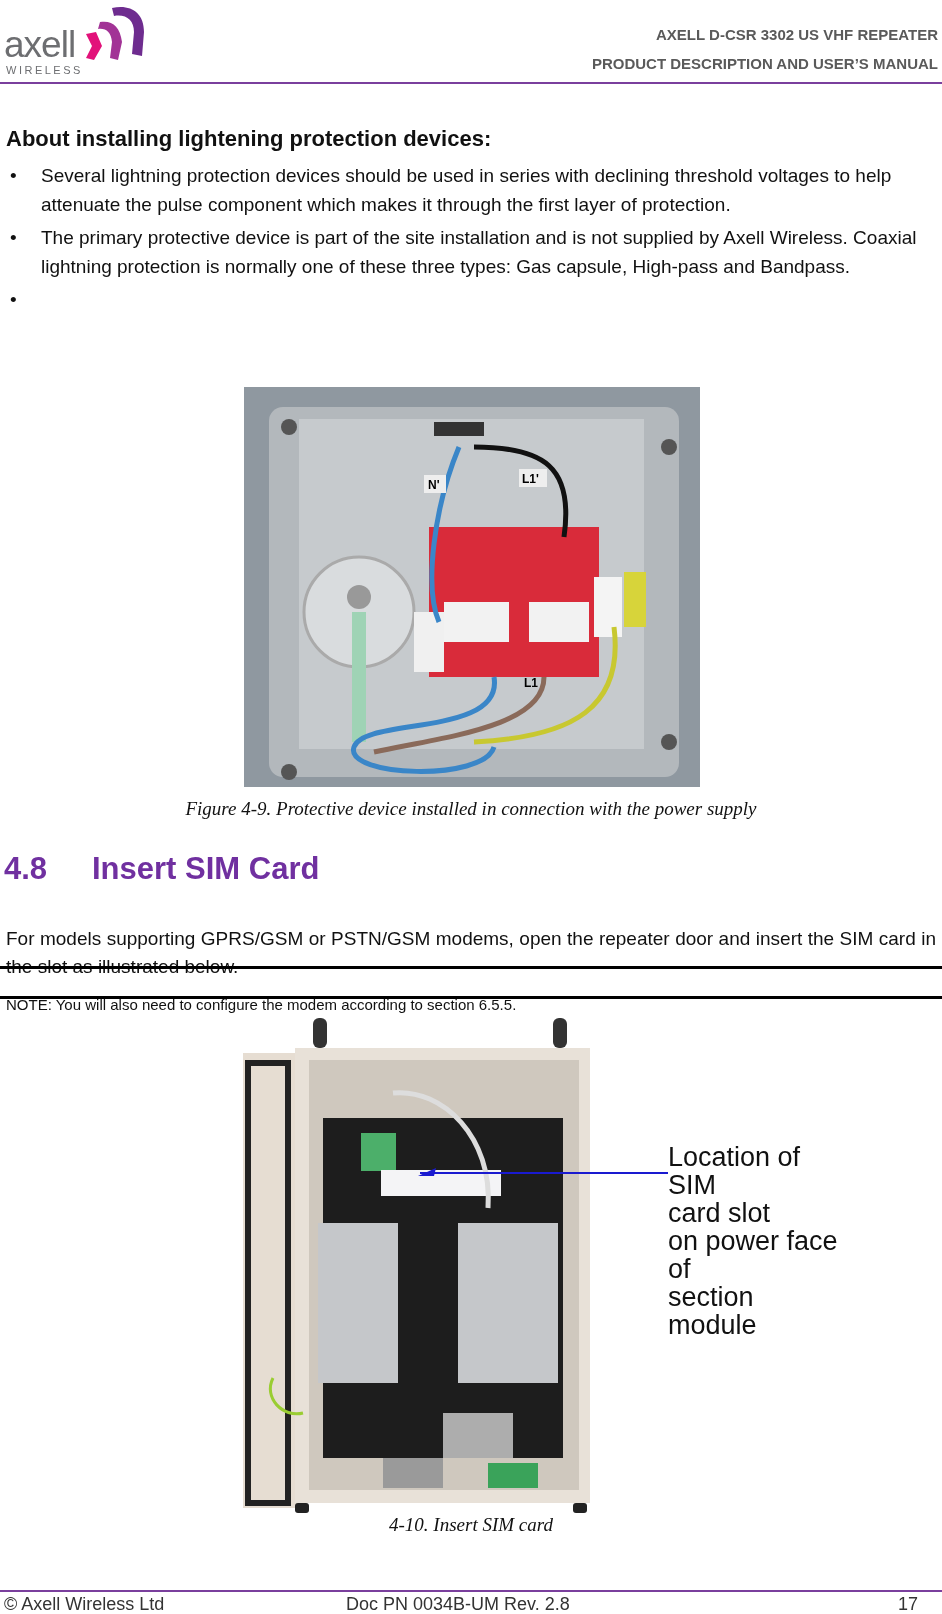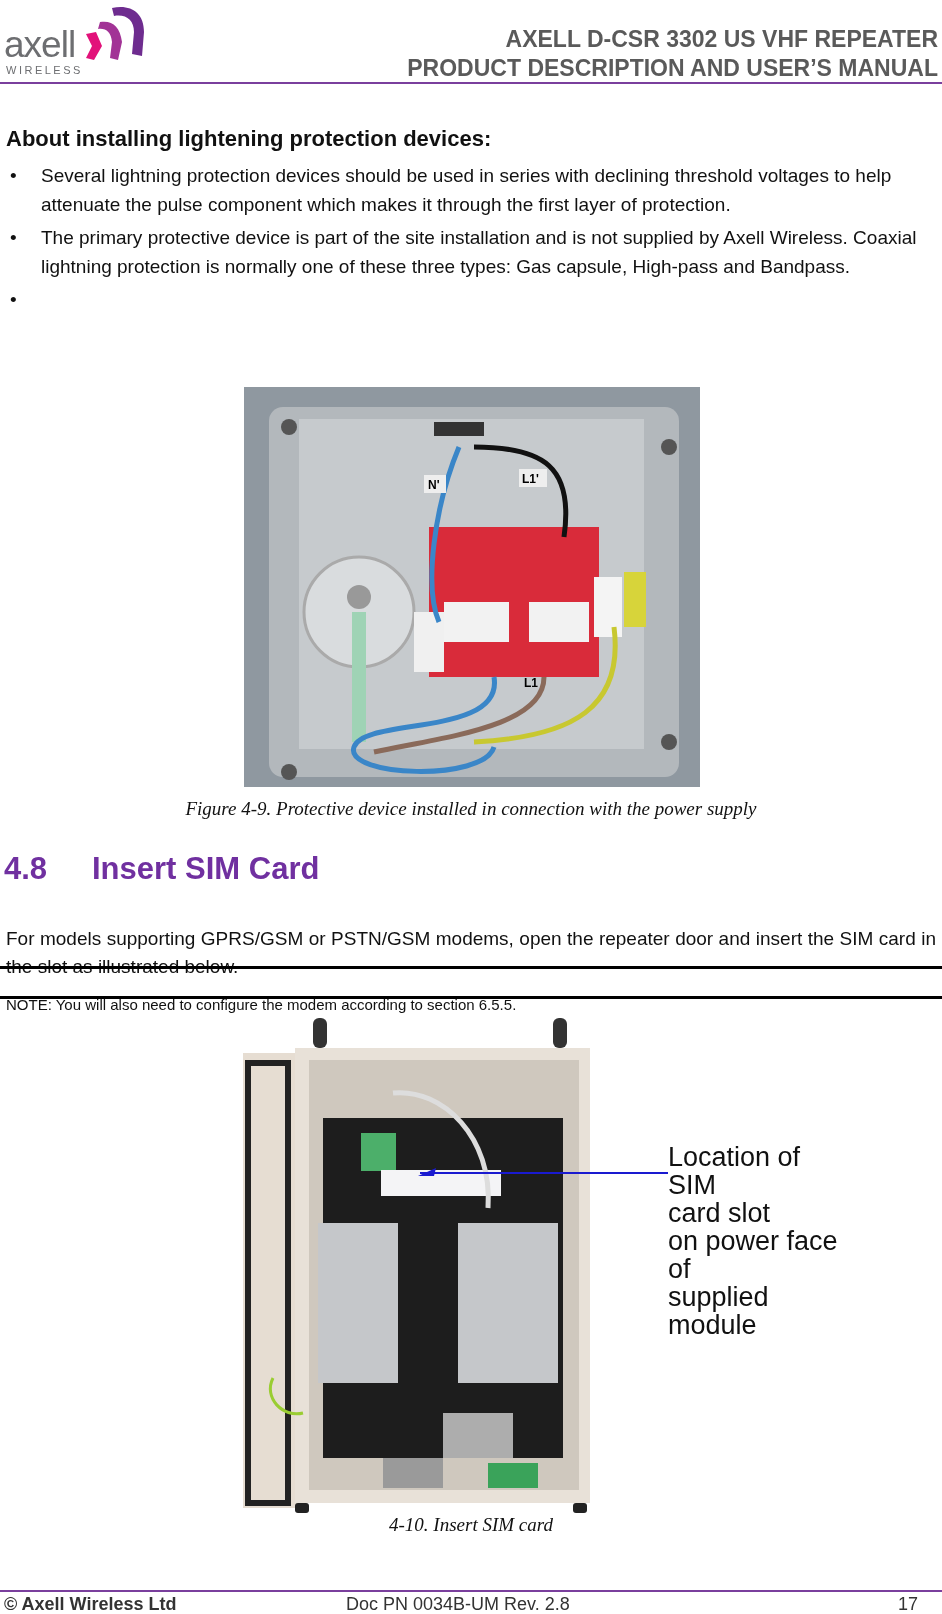--- a/index.html
+++ b/index.html
@@ -4,21 +4,21 @@
 <style>
   html, body { margin:0; padding:0; background:#ffffff; }
   body { width:942px; height:1614px; position:relative; overflow:hidden;
          font-family:"Liberation Sans", sans-serif; color:#111; }
   .abs { position:absolute; }
 
   
   #logo { left:0; top:0; width:150px; height:80px; }
   #logo-word { left:4px; top:24px; font-size:37px; color:#6d6e71; letter-spacing:-1px; font-family:"Liberation Sans", sans-serif; }
   #logo-sub { left:6px; top:64px; font-size:11px; letter-spacing:2.5px; color:#6d6e71; }
-  .hdr-title { right:4px; text-align:right; font-weight:bold; font-size:23px; color:#5a5a5a; white-space:nowrap; }
+  .hdr-title { right:4px; text-align:right; font-weight:bold; font-size:15px; color:#5a5a5a; white-space:nowrap; }
   #hdr-line1 { top:26px; }
   #hdr-line2 { top:55px; }
   #hdr-rule { left:0; top:82px; width:942px; height:2px; background:#7a3f9d; }
 
   
   #sub-heading { left:6px; top:126px; font-weight:bold; font-size:22px; }
   .bullet-list { left:0; top:162px; width:942px; margin:0; padding:0; list-style:none; }
   .bullet-item { position:relative; padding-left:41px; padding-right:10px; font-size:19px; line-height:28.5px; margin-bottom:5px; }
   .bullet-dot { position:absolute; left:10px; top:0; }
 
@@ -36,21 +36,21 @@
 
   
   #fig2 { left:243px; top:1018px; width:376px; height:497px; overflow:hidden; }
   #callout-line { left:420px; top:1172px; width:248px; height:2px; background:#1a1ad0; }
   #callout-text { left:668px; top:1143px; width:176px; text-align:left; font-size:27px; line-height:28px; color:#111; }
   #fig2-caption { left:0; width:942px; top:1514px; text-align:center; font-family:"Liberation Serif", serif; font-style:italic; font-size:19px; }
 
   
   #footer-rule { left:0; top:1590px; width:942px; height:2px; background:#7a3f9d; }
   .footer-text { top:1594px; font-size:18px; color:#333; }
-  #footer-left { left:4px;font-weight:bold; }
+  #footer-left { left:4px; }
   #footer-center { left:346px; }
   #footer-right { right:24px; }
 </style>
 </head>
 <body>
 
 <div id="logo" class="abs">
   <svg class="abs" style="left:84px;top:2px" width="64" height="62" viewBox="0 0 64 62">
     <path d="M2 32 L12 30 L18 44 L10 58 L2 56 L8 44 Z" fill="#e2127a"></path>
     <path d="M16 20 C28 18 36 24 38 40 L34 58 L26 56 L28 40 C27 30 22 26 14 27 Z" fill="#a23396"></path>
@@ -143,20 +143,20 @@
   </svg>
 </div>
 <div id="callout-line" class="abs"></div>
 <svg class="abs" style="left:418px;top:1166px" width="20" height="14" viewBox="0 0 20 14">
   <polygon points="0,10 18,2 16,10" fill="#1a1ad0"></polygon>
 </svg>
 <div id="callout-text" class="abs">
   <div>Location of SIM</div>
   <div>card slot</div>
   <div>on power face of</div>
-  <div>supplied module</div>
+  <div>section module</div>
 </div>
 <div id="fig2-caption" class="abs">4-10.  Insert SIM card</div>
 
 <div id="footer-rule" class="abs"></div>
 <div id="footer-left" class="abs footer-text">© Axell Wireless Ltd</div>
 <div id="footer-center" class="abs footer-text">Doc PN 0034B-UM Rev. 2.8</div>
 <div id="footer-right" class="abs footer-text">17</div>
 
 </body></html>

